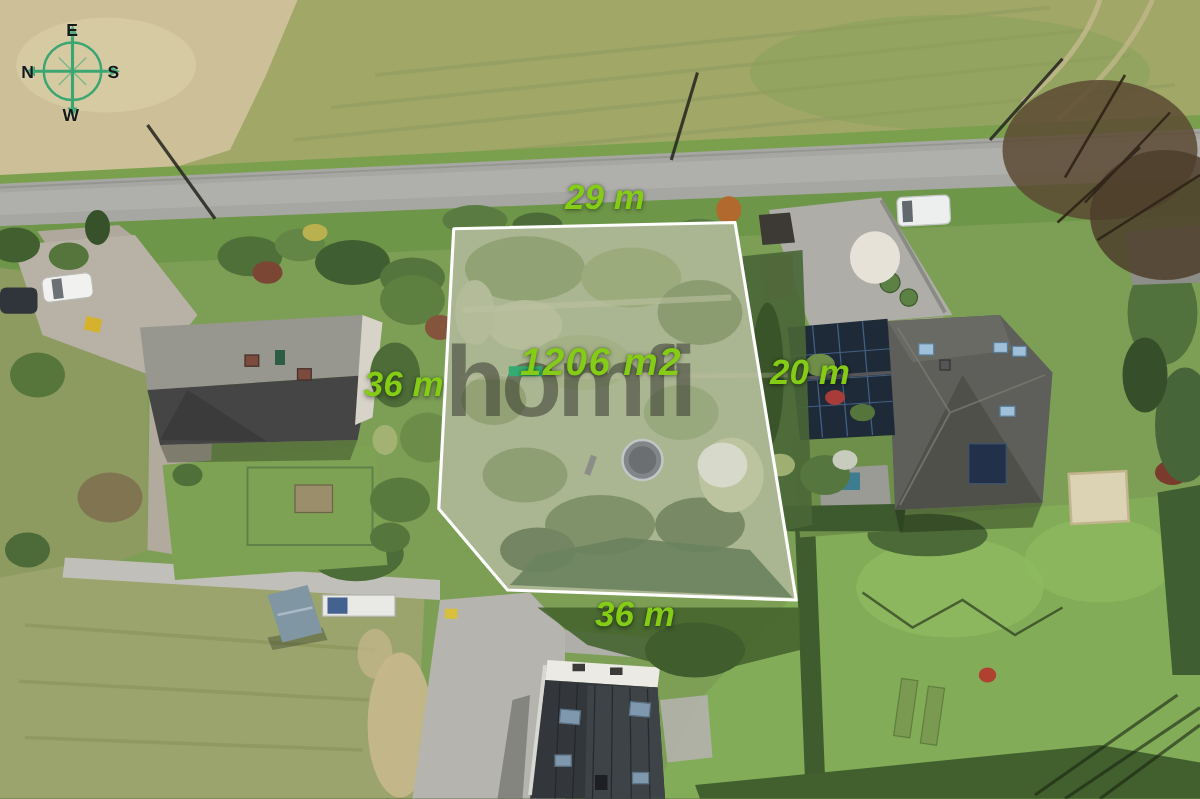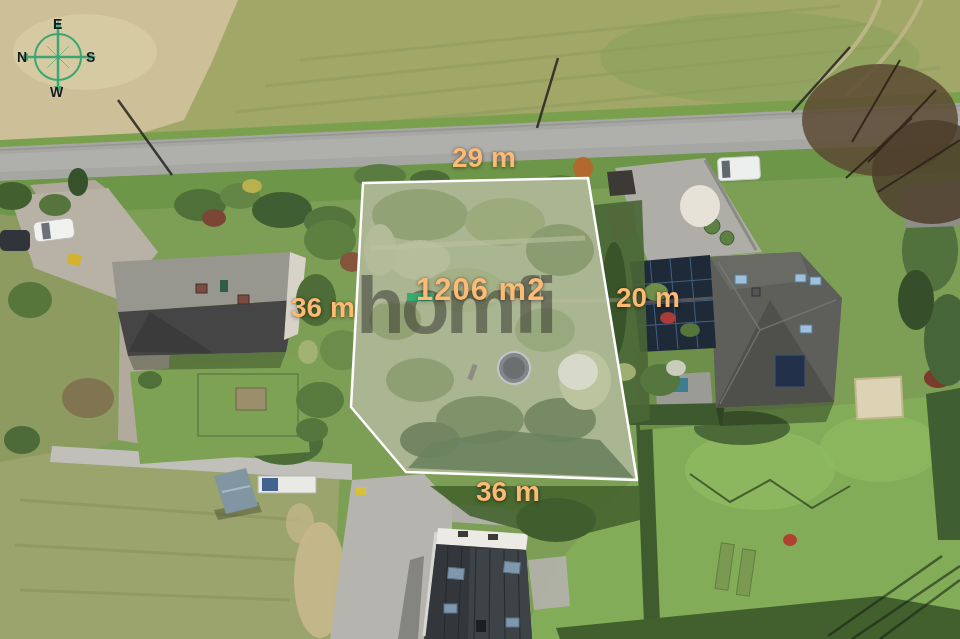--- a/index.html
+++ b/index.html
@@ -1,18 +1,18 @@
 <!DOCTYPE html>
 <html><head>
 <meta charset="utf-8">
 <style>
   html,body{margin:0;padding:0;background:#222;}
   .stage{position:relative;width:960px;height:639px;overflow:hidden;font-family:"Liberation Sans",sans-serif;}
   .stage svg{position:absolute;left:0;top:0;}
-  .label{position:absolute;color:#fdba74;font-weight:bold;white-space:nowrap;text-shadow:0 1px 4px rgba(0,0,0,.45),0 0 2px rgba(0,0,0,.25);z-index:4;}
+  .label{position:absolute;color:#84cc16;font-weight:bold;white-space:nowrap;text-shadow:0 1px 4px rgba(0,0,0,.45),0 0 2px rgba(0,0,0,.25);z-index:4;font-style:italic;}
   .dim{font-size:28px;}
   .area{font-size:31px;letter-spacing:1px;z-index:4;text-align:right;}
   .accent-dash{position:absolute;left:407px;top:293px;width:27px;height:8px;background:#35ab72;z-index:3;}
   .watermark{position:absolute;left:356px;top:266px;font-size:80px;font-weight:bold;letter-spacing:-4px;line-height:1;color:rgba(50,52,44,.52);z-index:2;white-space:nowrap;}
   .compass-letter{position:absolute;color:#16181a;font-weight:bold;font-size:14px;z-index:4;text-shadow:0 0 2px rgba(255,255,255,.35);}
 </style>
 </head>
 <body>
 
 <div class="stage">

